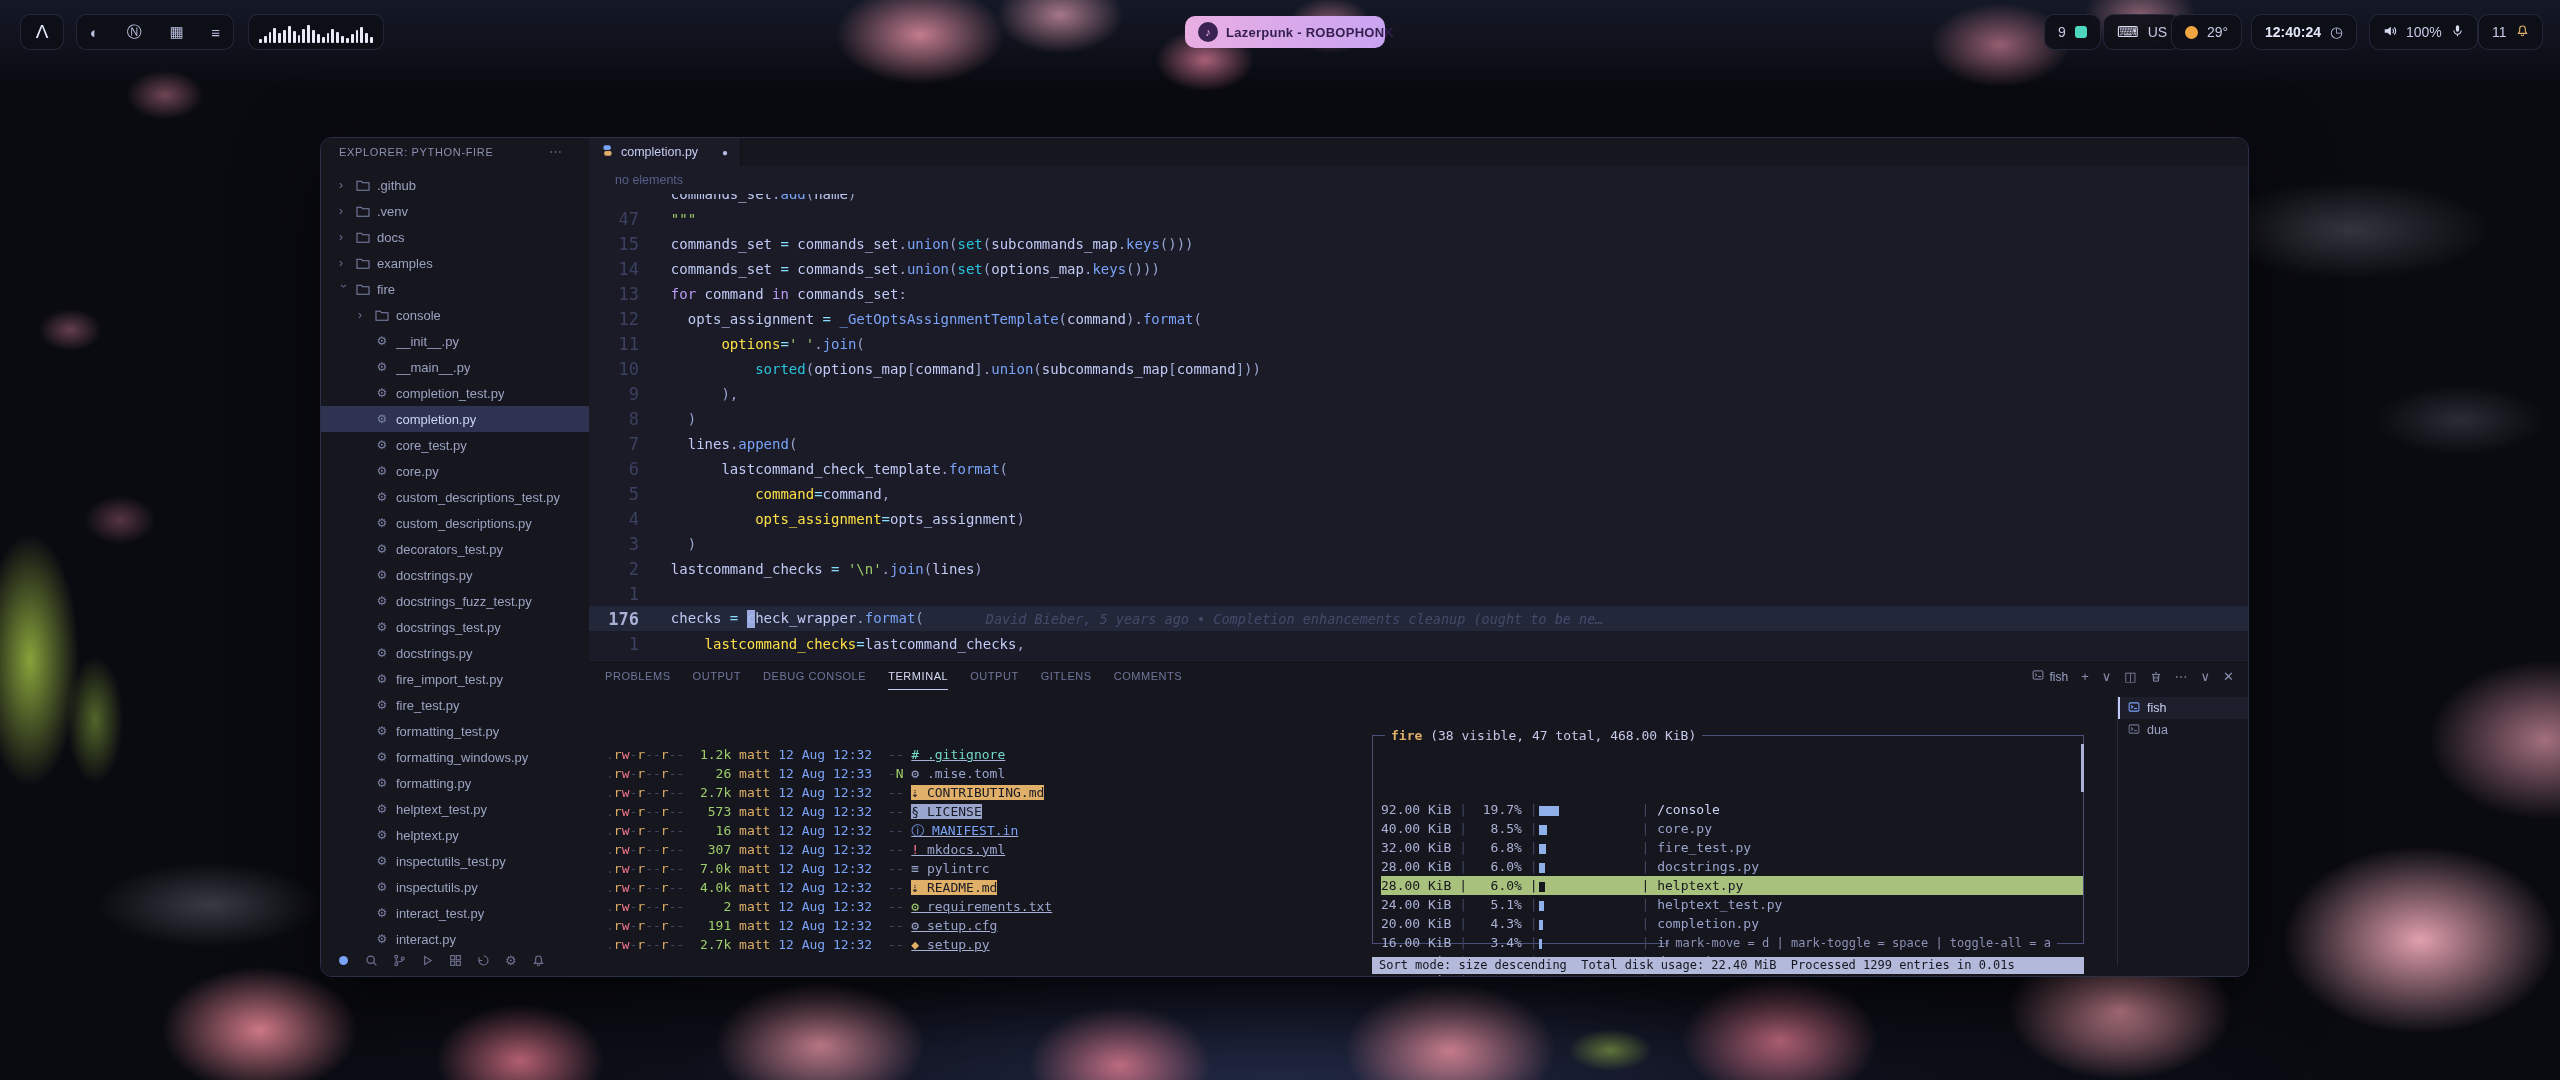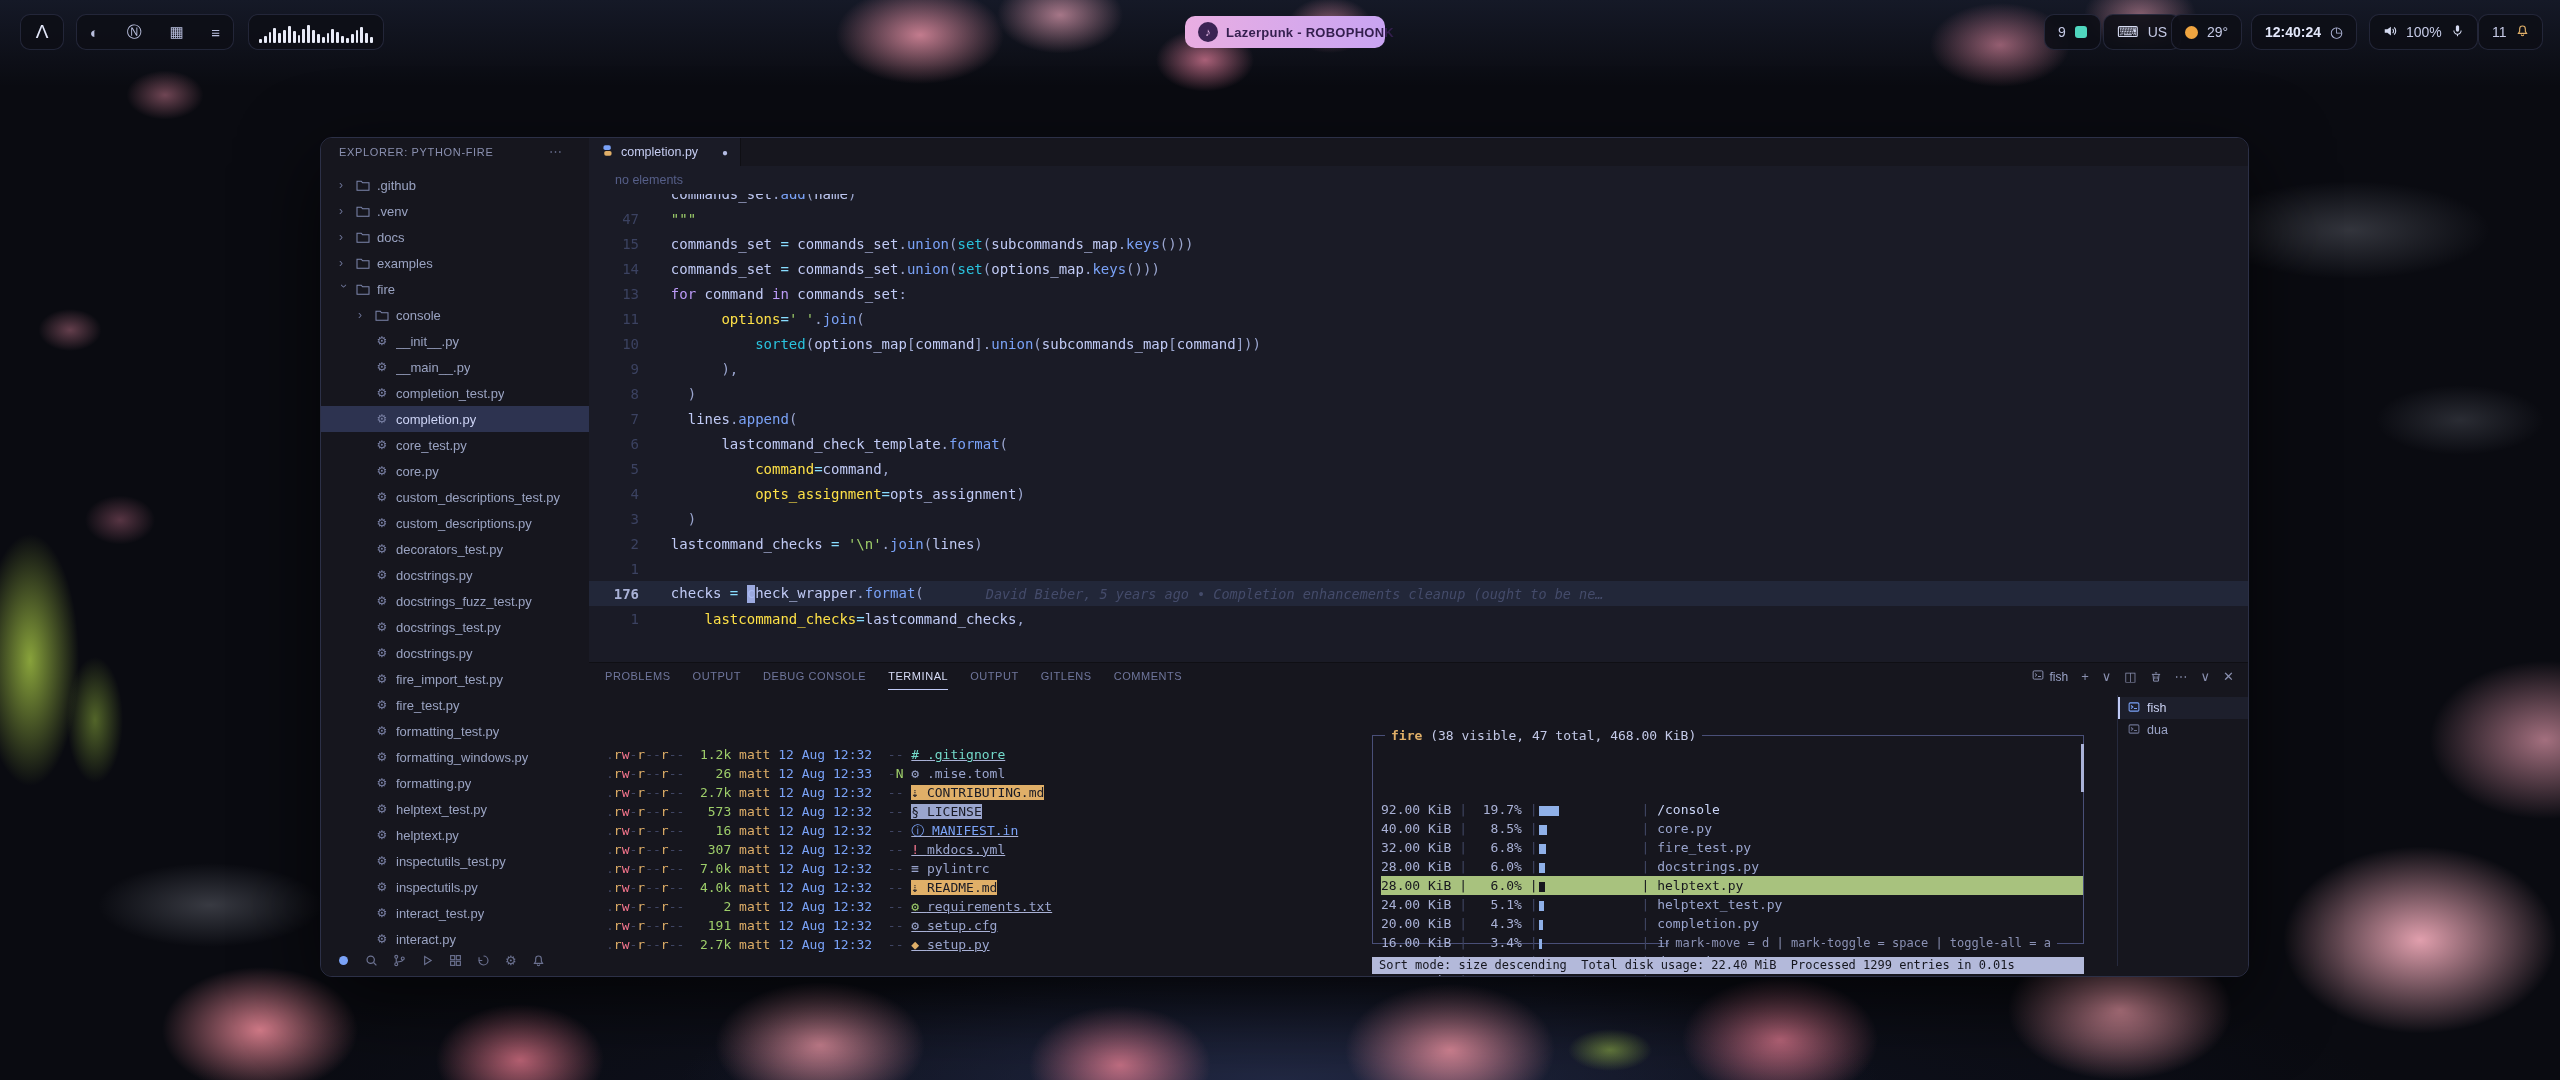--- a/index.html
+++ b/index.html
@@ -70,21 +70,21 @@
   .chev{color:#6a7194;font-size:12px;width:10px;flex:none;display:inline-block;}
   .chev.open{transform:rotate(90deg);}
   .ficon{width:16px;flex:none;text-align:center;color:#7a81a5;font-size:12px;display:inline-flex;justify-content:center;align-items:center;}
   .tlabel{max-width:178px;overflow:hidden;text-overflow:ellipsis;}
   .activity{position:absolute;left:16px;bottom:5px;height:22px;display:flex;gap:15px;align-items:center;}
   .aic{display:inline-flex;align-items:center;cursor:pointer;}
   
   .editor{position:absolute;left:268px;top:56px;right:0;height:468px;background:#1a1b26;overflow:hidden;}
   .elines{position:absolute;left:0;top:-13px;right:0;}
   .eline{height:25px;display:flex;align-items:center;white-space:pre;font-family:"DejaVu Sans Mono",monospace;font-size:14px;}
-  .eline .num{width:50px;flex:none;text-align:right;color:#3b4261;font-size:14px;}
+  .eline .num{width:50px;flex:none;text-align:right;color:#3b4261;font-size:17px;}
   .eline .codetext{margin-left:15px;}
   .eline.cur{background:#222739;}
   .eline.cur .num{color:#a9b1d6;font-weight:bold;}
   .tk-d{color:#9aa5ce}.tk-v{color:#c0caf5}.tk-f{color:#7aa2f7}.tk-k{color:#bb9af7}.tk-o{color:#89ddff}.tk-s{color:#9ece6a}.tk-p{color:#fde047}.tk-b{color:#2ac3de}
   .cursor{display:inline-block;width:8px;height:18px;background:#a9b8f2;margin-right:-8px;vertical-align:middle;opacity:.9;}
   .blame{color:#444b6a;font-style:italic;margin-left:62px;font-size:13.5px;white-space:pre;}
   
   .panel{position:absolute;left:268px;top:524px;right:0;bottom:0;background:#16161e;border-top:1px solid #0f0f14;}
   .ptabs{position:absolute;top:0;left:0;height:27px;display:flex;align-items:stretch;padding-left:16px;gap:22px;font-size:11px;letter-spacing:.05em;color:#6f769c;}
   .ptab{display:flex;align-items:center;border-bottom:1px solid transparent;cursor:pointer;}
@@ -447,20 +447,21 @@
         </div>
     </div>
 
     <div class="editor">
       <div class="elines">
           <div class="eline"><span class="num"></span><span class="codetext"><span class="tk-d">  </span><span class="tk-v">commands_set</span><span class="tk-d">.</span><span class="tk-f">add</span><span class="tk-d">(</span><span class="tk-v">name</span><span class="tk-d">)</span></span></div>
           <div class="eline"><span class="num">47</span><span class="codetext"><span class="tk-s">  """</span></span></div>
           <div class="eline"><span class="num">15</span><span class="codetext"><span class="tk-d">  </span><span class="tk-v">commands_set</span><span class="tk-o"> = </span><span class="tk-v">commands_set</span><span class="tk-d">.</span><span class="tk-f">union</span><span class="tk-d">(</span><span class="tk-b">set</span><span class="tk-d">(</span><span class="tk-v">subcommands_map</span><span class="tk-d">.</span><span class="tk-f">keys</span><span class="tk-d">()))</span></span></div>
           <div class="eline"><span class="num">14</span><span class="codetext"><span class="tk-d">  </span><span class="tk-v">commands_set</span><span class="tk-o"> = </span><span class="tk-v">commands_set</span><span class="tk-d">.</span><span class="tk-f">union</span><span class="tk-d">(</span><span class="tk-b">set</span><span class="tk-d">(</span><span class="tk-v">options_map</span><span class="tk-d">.</span><span class="tk-f">keys</span><span class="tk-d">()))</span></span></div>
           <div class="eline"><span class="num">13</span><span class="codetext"><span class="tk-k">  for </span><span class="tk-v">command</span><span class="tk-k"> in </span><span class="tk-v">commands_set</span><span class="tk-d">:</span></span></div>
+          <div class="eline"><span class="num">12</span><span class="codetext"><span class="tk-d">    </span><span class="tk-v">opts_assignment</span><span class="tk-o"> = </span><span class="tk-f">_GetOptsAssignmentTemplate</span><span class="tk-d">(</span><span class="tk-v">command</span><span class="tk-d">).</span><span class="tk-f">format</span><span class="tk-d">(</span></span></div>
           <div class="eline"><span class="num">11</span><span class="codetext"><span class="tk-d">        </span><span class="tk-p">options</span><span class="tk-o">=</span><span class="tk-s">' '</span><span class="tk-d">.</span><span class="tk-f">join</span><span class="tk-d">(</span></span></div>
           <div class="eline"><span class="num">10</span><span class="codetext"><span class="tk-d">            </span><span class="tk-b">sorted</span><span class="tk-d">(</span><span class="tk-v">options_map</span><span class="tk-d">[</span><span class="tk-v">command</span><span class="tk-d">].</span><span class="tk-f">union</span><span class="tk-d">(</span><span class="tk-v">subcommands_map</span><span class="tk-d">[</span><span class="tk-v">command</span><span class="tk-d">]))</span></span></div>
           <div class="eline"><span class="num">9</span><span class="codetext"><span class="tk-d">        ),</span></span></div>
           <div class="eline"><span class="num">8</span><span class="codetext"><span class="tk-d">    )</span></span></div>
           <div class="eline"><span class="num">7</span><span class="codetext"><span class="tk-d">    </span><span class="tk-v">lines</span><span class="tk-d">.</span><span class="tk-f">append</span><span class="tk-d">(</span></span></div>
           <div class="eline"><span class="num">6</span><span class="codetext"><span class="tk-d">        </span><span class="tk-v">lastcommand_check_template</span><span class="tk-d">.</span><span class="tk-f">format</span><span class="tk-d">(</span></span></div>
           <div class="eline"><span class="num">5</span><span class="codetext"><span class="tk-d">            </span><span class="tk-p">command</span><span class="tk-o">=</span><span class="tk-v">command</span><span class="tk-d">,</span></span></div>
           <div class="eline"><span class="num">4</span><span class="codetext"><span class="tk-d">            </span><span class="tk-p">opts_assignment</span><span class="tk-o">=</span><span class="tk-v">opts_assignment</span><span class="tk-d">)</span></span></div>
           <div class="eline"><span class="num">3</span><span class="codetext"><span class="tk-d">    )</span></span></div>
           <div class="eline"><span class="num">2</span><span class="codetext"><span class="tk-d">  </span><span class="tk-v">lastcommand_checks</span><span class="tk-o"> = </span><span class="tk-s">'\n'</span><span class="tk-d">.</span><span class="tk-f">join</span><span class="tk-d">(</span><span class="tk-v">lines</span><span class="tk-d">)</span></span></div>

